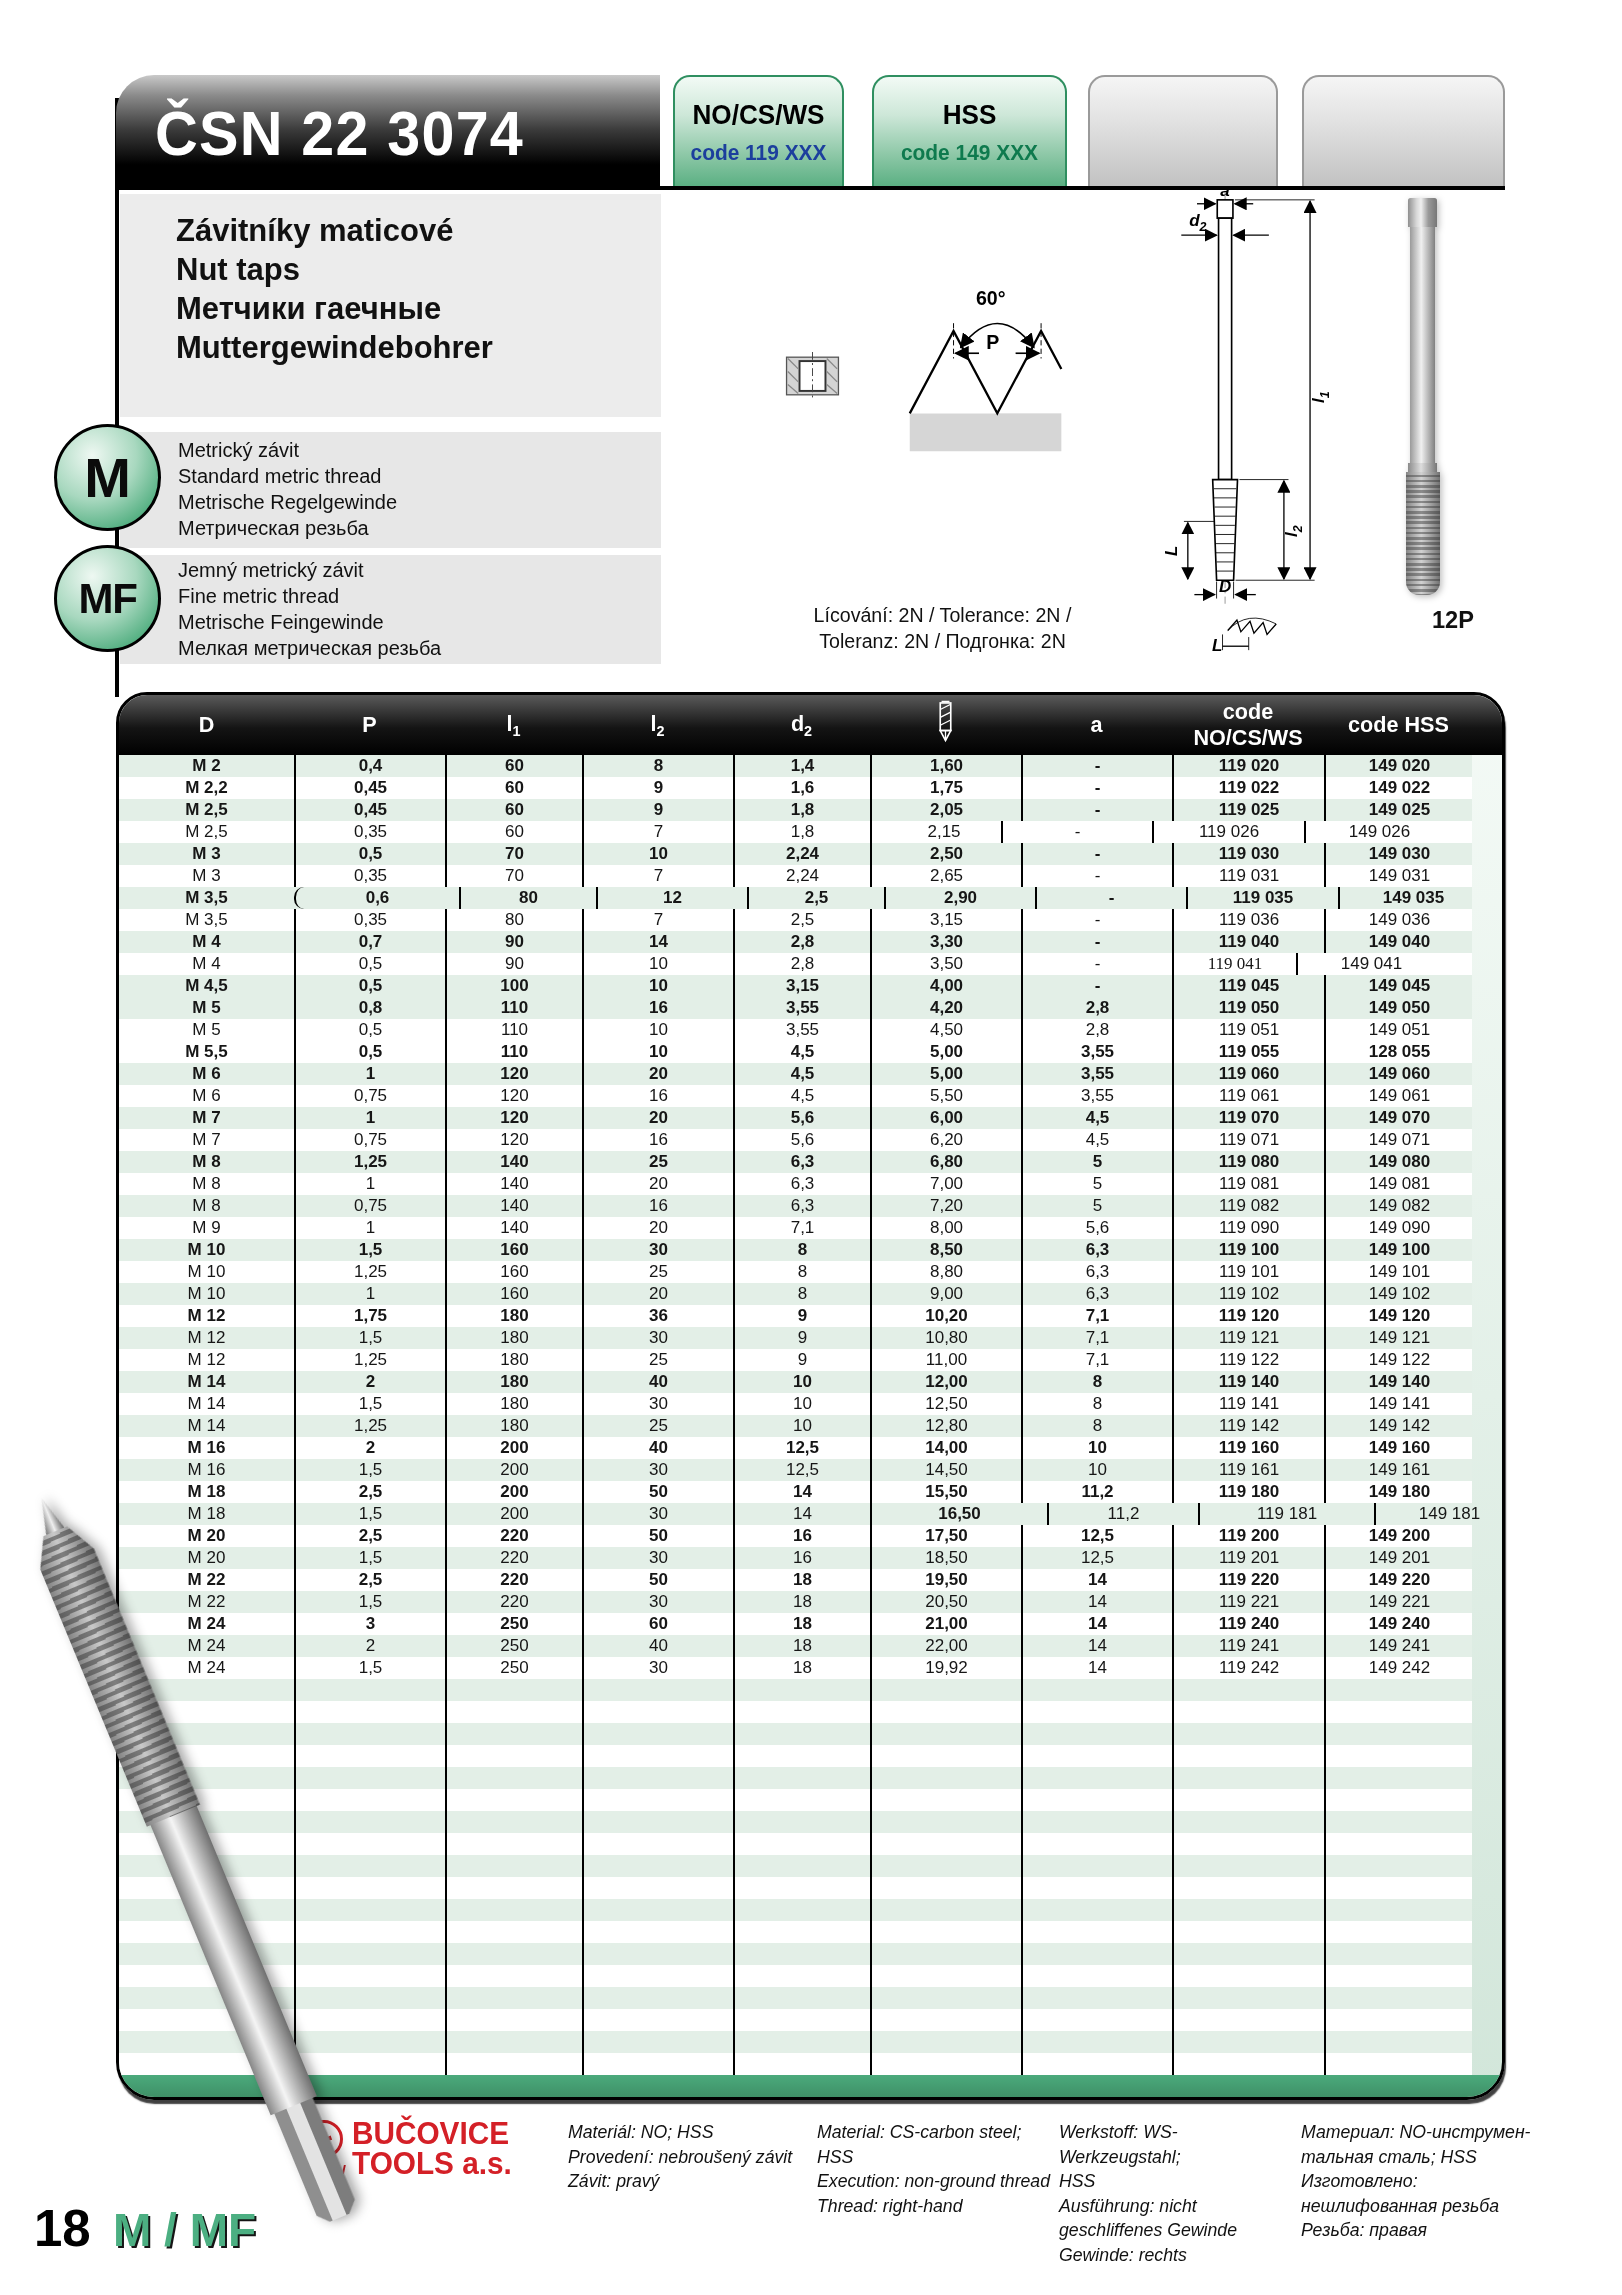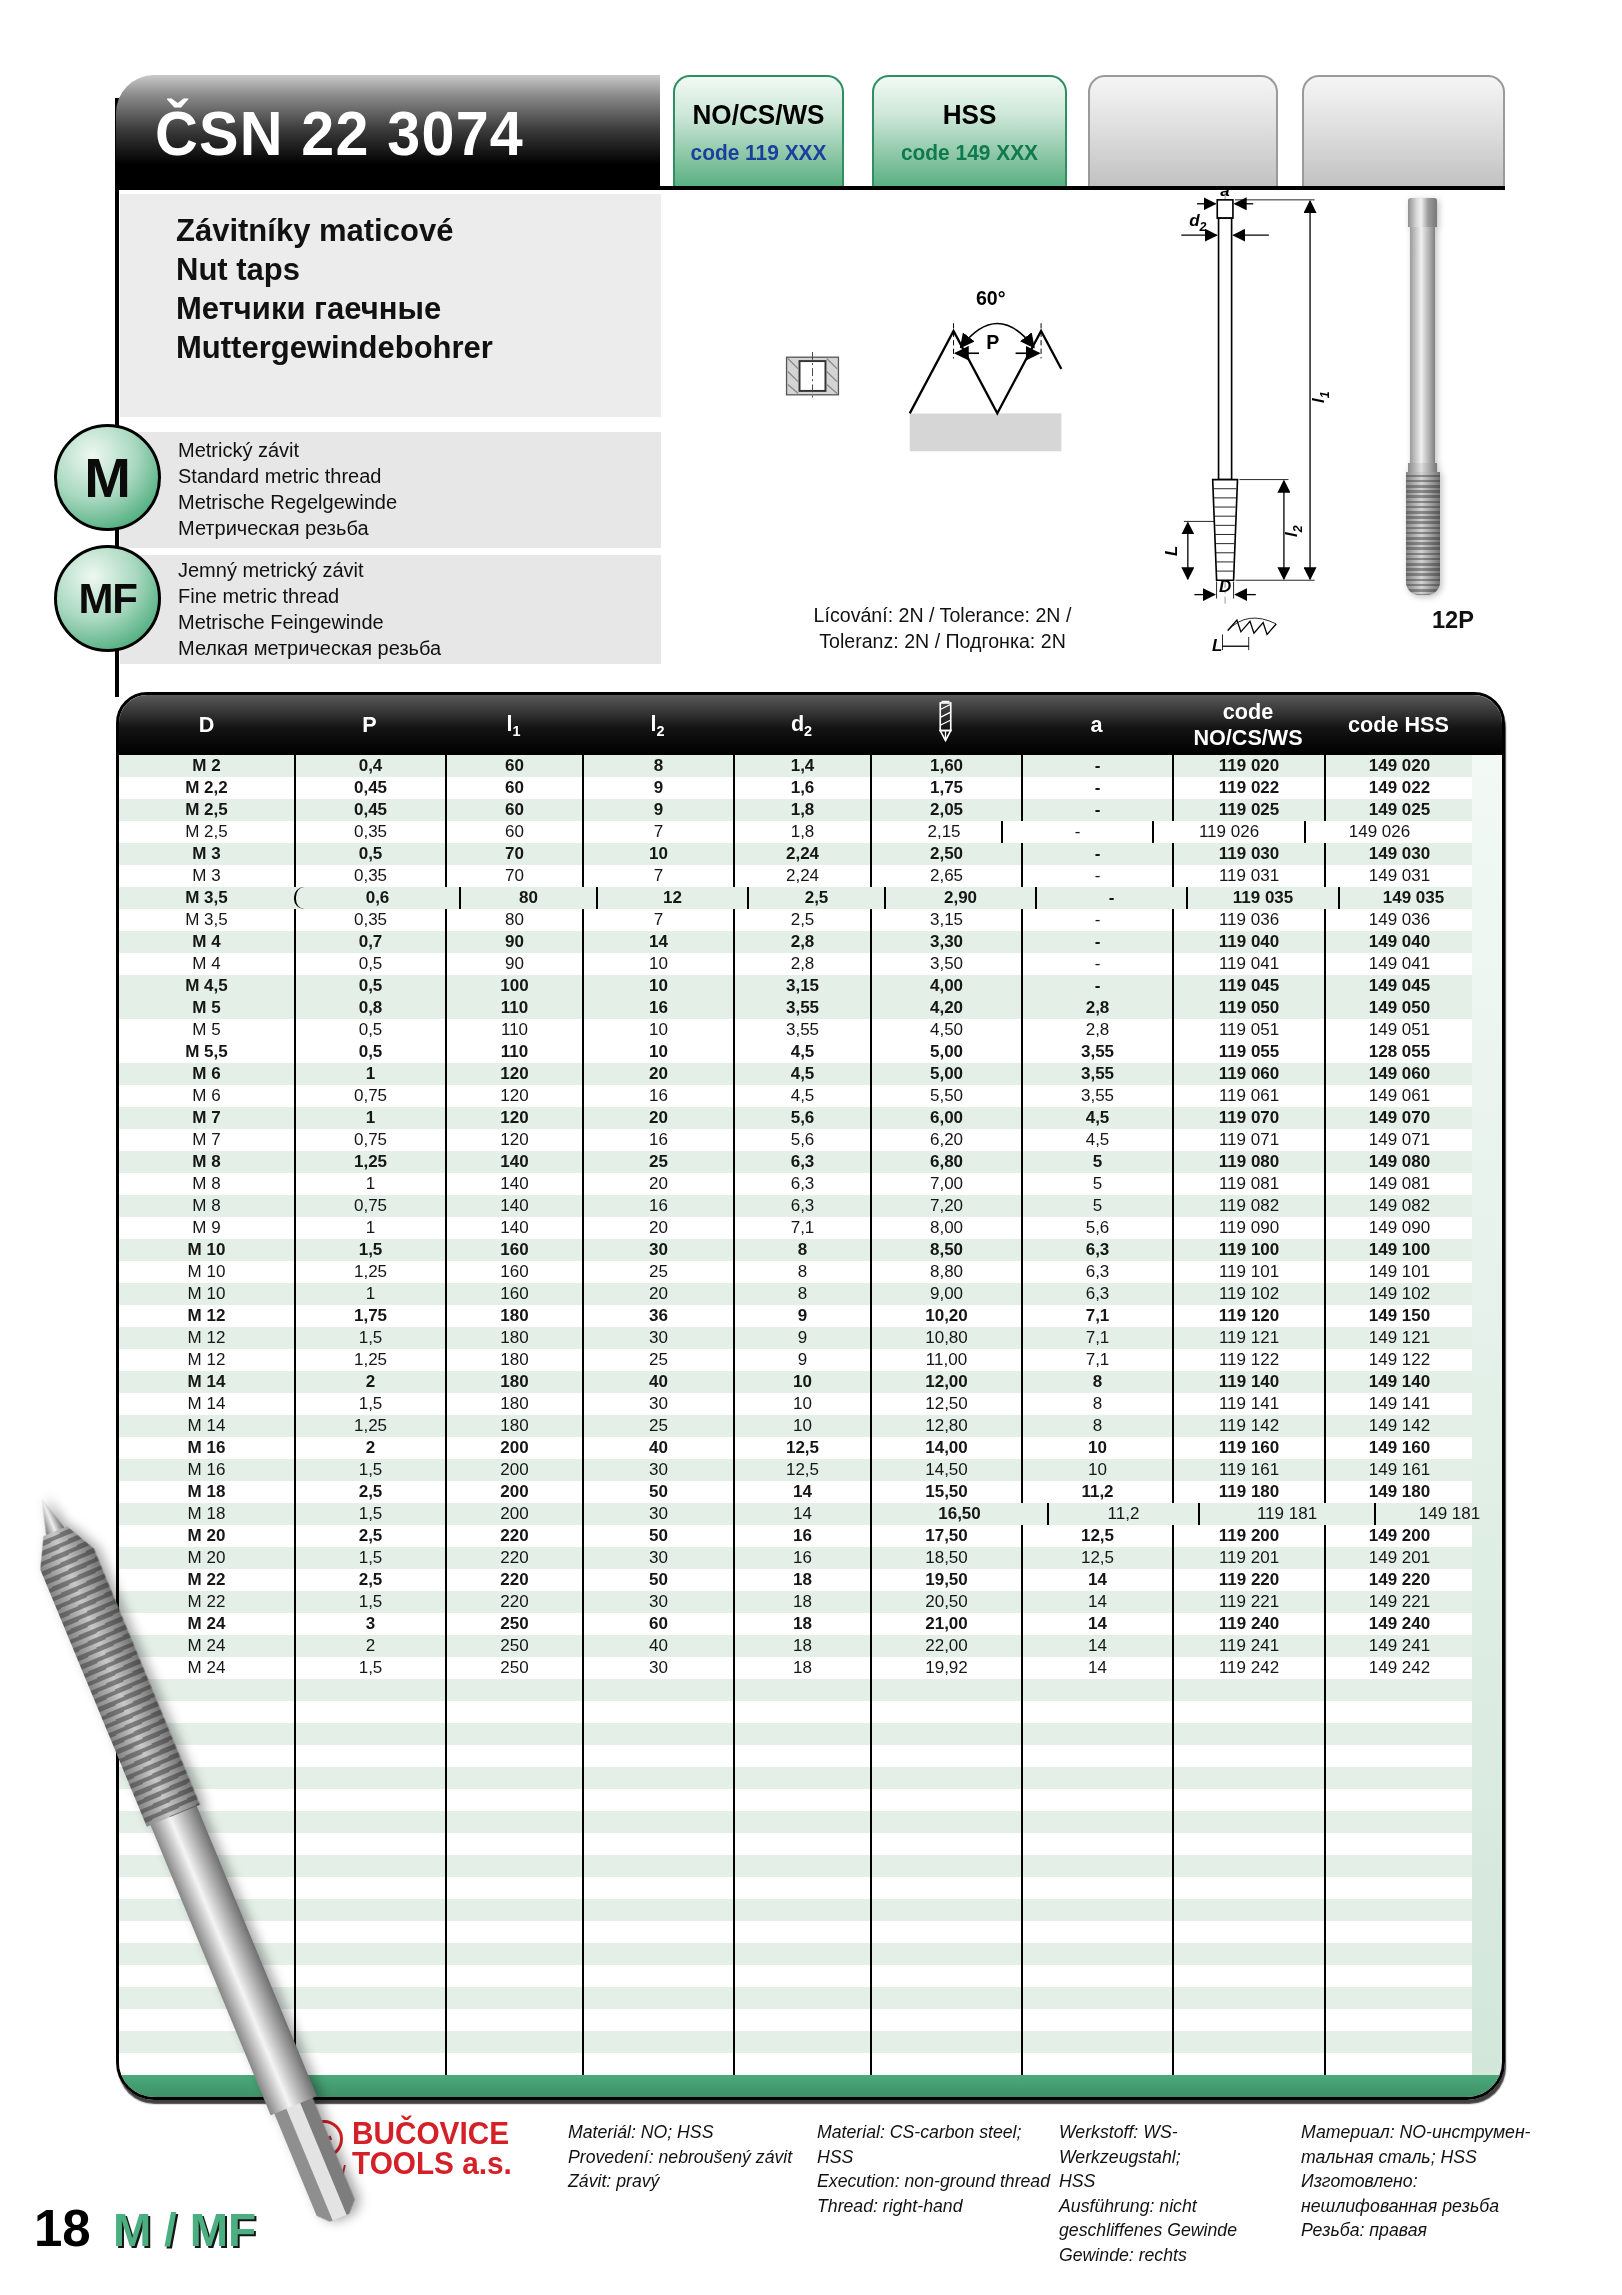--- a/index.html
+++ b/index.html
@@ -381,21 +381,21 @@
           <div class="td" style="width: 149px;">149 040</div>
         </div>
         <div class="tr w">
           <div class="td" style="width: 175px;">M 4</div>
           <div class="td" style="width: 151px;">0,5</div>
           <div class="td" style="width: 137px;">90</div>
           <div class="td" style="width: 151px;">10</div>
           <div class="td" style="width: 137px;">2,8</div>
           <div class="td" style="width: 151px;">3,50</div>
           <div class="td" style="width: 151px;">-</div>
-          <div class="td" style="width: 152px;">119 041</div>
+          <div class="td" style="width: 124px; font-family: Liberation Serif, serif;">119 041</div>
           <div class="td" style="width: 149px;">149 041</div>
         </div>
         <div class="tr g b">
           <div class="td" style="width: 175px;">M 4,5</div>
           <div class="td" style="width: 151px;">0,5</div>
           <div class="td" style="width: 137px;">100</div>
           <div class="td" style="width: 151px;">10</div>
           <div class="td" style="width: 137px;">3,15</div>
           <div class="td" style="width: 151px;">4,00</div>
           <div class="td" style="width: 151px;">-</div>
@@ -558,21 +558,21 @@
         </div>
         <div class="tr w b">
           <div class="td" style="width: 175px;">M 12</div>
           <div class="td" style="width: 151px;">1,75</div>
           <div class="td" style="width: 137px;">180</div>
           <div class="td" style="width: 151px;">36</div>
           <div class="td" style="width: 137px;">9</div>
           <div class="td" style="width: 151px;">10,20</div>
           <div class="td" style="width: 151px;">7,1</div>
           <div class="td" style="width: 152px;">119 120</div>
-          <div class="td" style="width: 149px;">149 150</div>
+          <div class="td" style="width: 149px;">149 120</div>
         </div>
         <div class="tr g">
           <div class="td" style="width: 175px;">M 12</div>
           <div class="td" style="width: 151px;">1,5</div>
           <div class="td" style="width: 137px;">180</div>
           <div class="td" style="width: 151px;">30</div>
           <div class="td" style="width: 137px;">9</div>
           <div class="td" style="width: 151px;">10,80</div>
           <div class="td" style="width: 151px;">7,1</div>
           <div class="td" style="width: 152px;">119 121</div>

